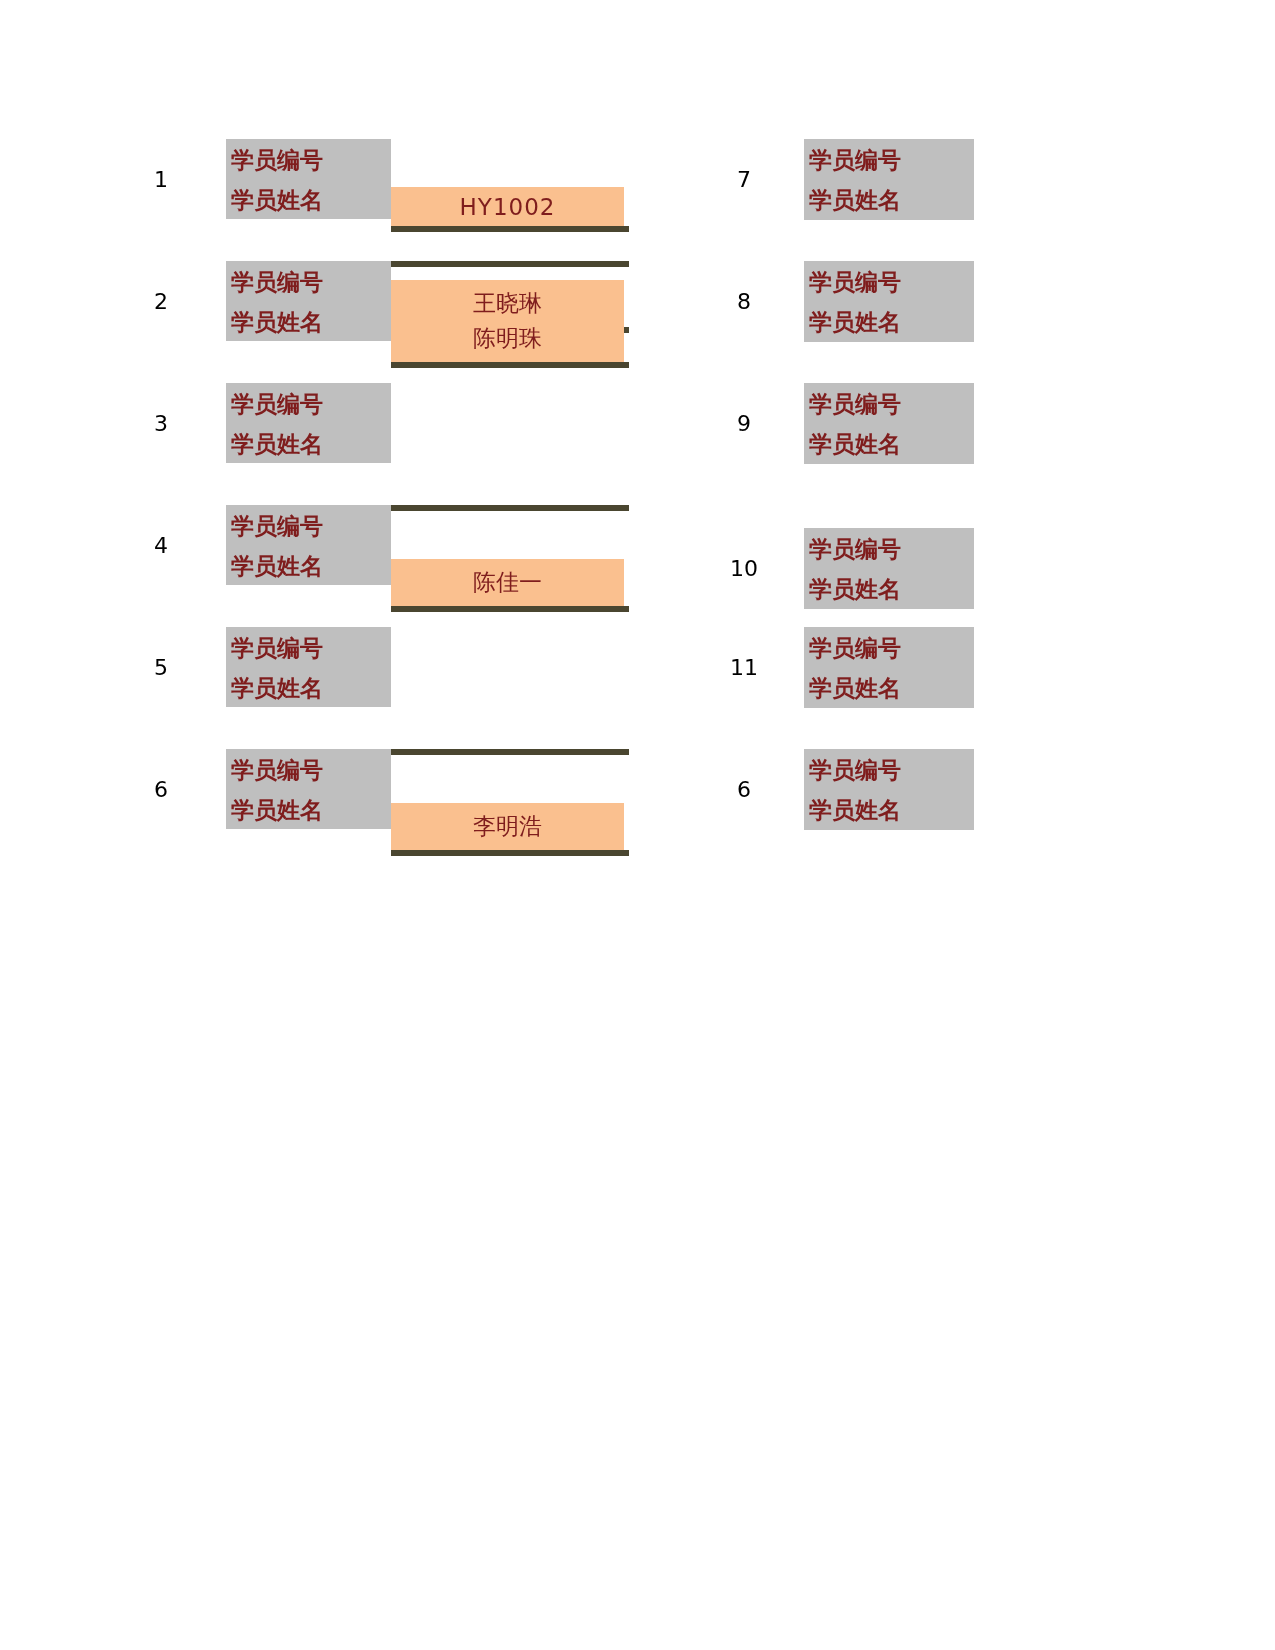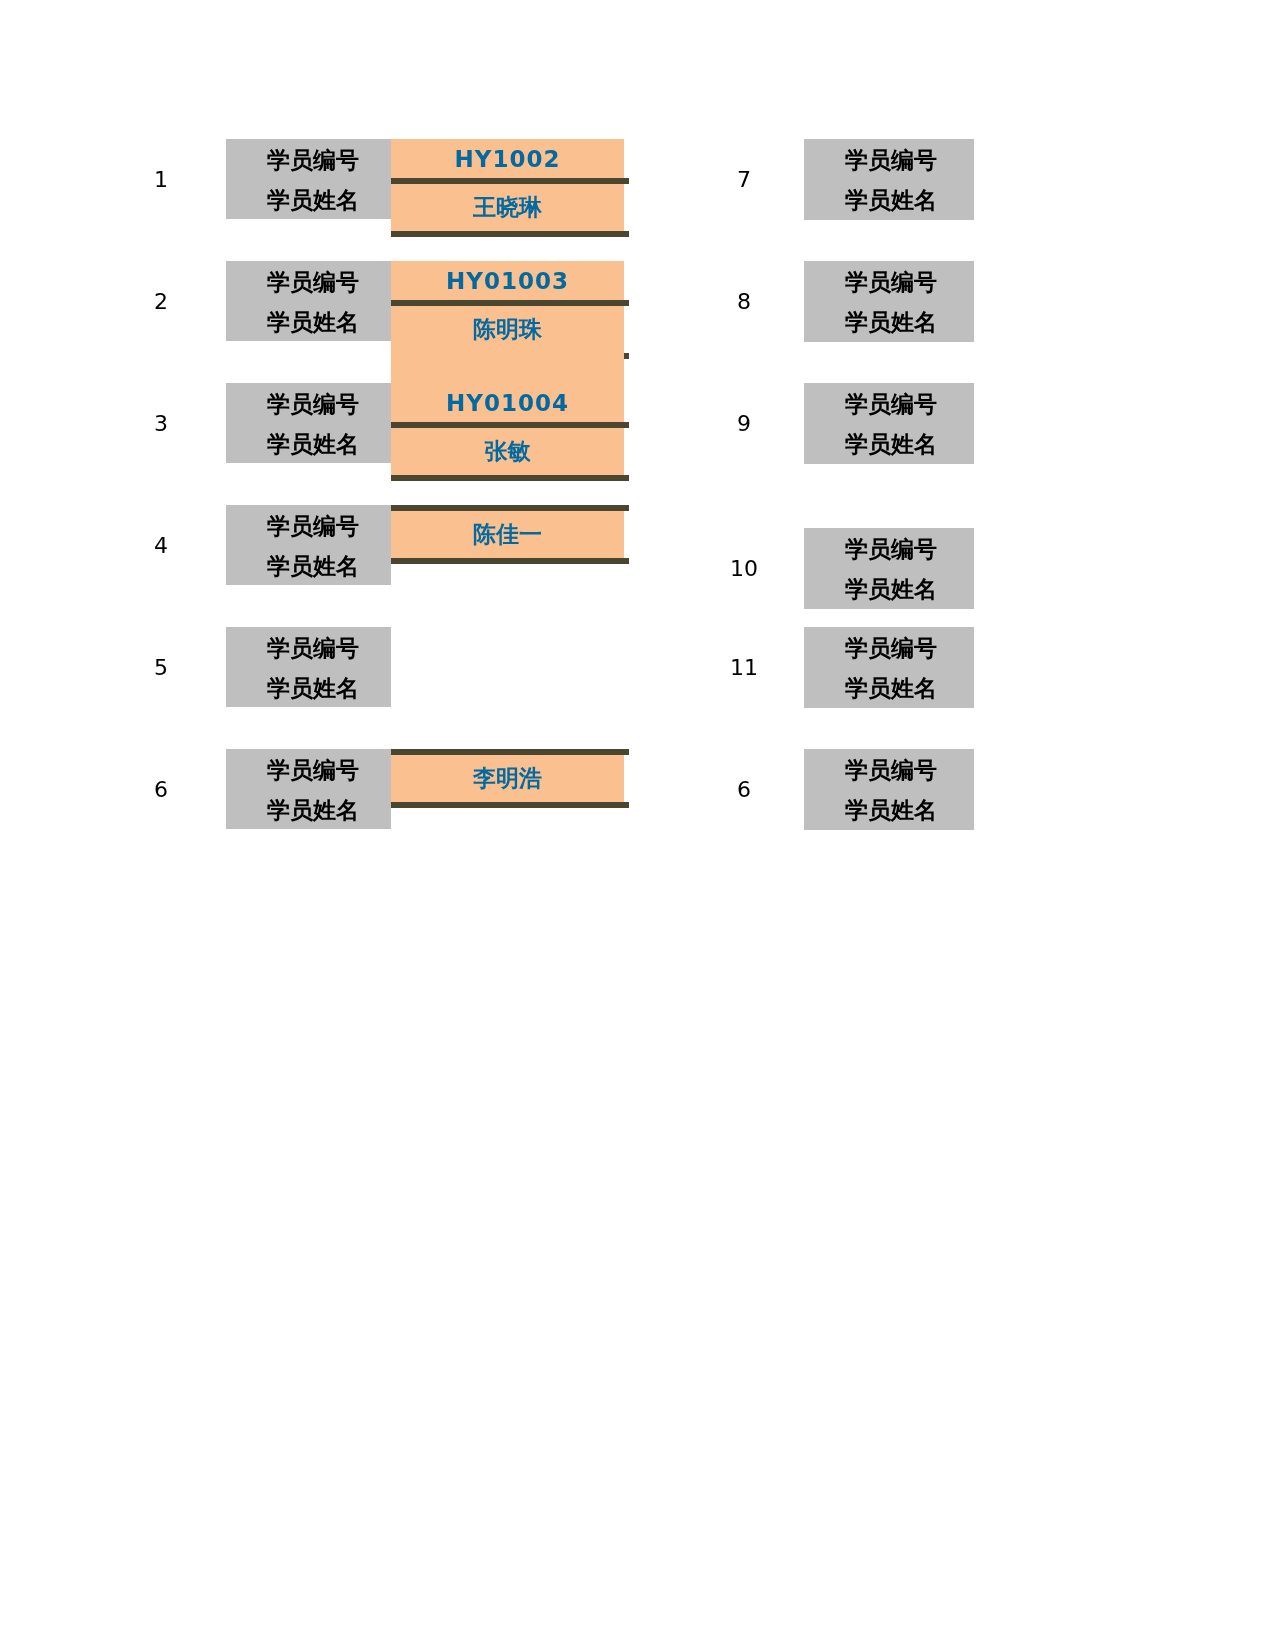--- a/index.html
+++ b/index.html
@@ -22,32 +22,32 @@
   .labels {
     position: absolute; top: 0;
     background: var(--gray, #BFBFBF);
     display: flex; flex-direction: column;
   }
   .labels-l { left: 226px; width: 165px; height: 80px; }
   .labels-r { left: 804px; width: 170px; height: 81px; }
   .lbl {
     display: flex; align-items: center;
     padding-left: 5px;
-    font-weight: bold; font-size: 23px; color: #000000;
+    font-weight: bold; font-size: 23px; color: #7f1d1d;
     white-space: nowrap;
-    margin-left: 36px;
   }
   .lbl-id { height: 42px; }
   .lbl-name { height: 38px; }
   .values { position: absolute; left: 391px; top: 0; width: 233px; }
   .cell {
     background: var(--orange, #FAC08F);
     display: flex; align-items: center; justify-content: center;
-    color: #0369a1; font-weight: bold; font-size: 23px;
+    color: #7f1d1d; font-weight: normal; font-size: 23px;
     white-space: nowrap;
+    margin-top: 48px;
   }
   .cell-id { height: 39px; letter-spacing: 1px; }
   .cell-name { height: 47px; }
   .rule { height: 6px; width: 238px; background: var(--line, #4A4630); }
   .extra { height: 38px; background: var(--orange, #FAC08F); }
 </style>
 </head>
 <body>
 
 <div class="page">
@@ -66,39 +66,31 @@
     </div>
   </div>
 
   <div class="entry" style="top:261px">
     <div class="num num-l">2</div>
     <div class="labels labels-l">
       <div class="lbl lbl-id">学员编号</div>
       <div class="lbl lbl-name">学员姓名</div>
     </div>
     <div class="values">
-      <div class="cell cell-id">HY01003</div>
       <div class="rule"></div>
       <div class="cell cell-name">陈明珠</div>
       <div class="rule"></div>
     </div>
   </div>
 
   <div class="entry" style="top:383px">
     <div class="num num-l">3</div>
     <div class="labels labels-l">
       <div class="lbl lbl-id">学员编号</div>
       <div class="lbl lbl-name">学员姓名</div>
-    </div>
-    <div class="values" style="top:-38px">
-      <div class="extra"></div>
-      <div class="cell cell-id">HY01004</div>
-      <div class="rule"></div>
-      <div class="cell cell-name">张敏</div>
-      <div class="rule"></div>
     </div>
   </div>
 
   <div class="entry" style="top:505px">
     <div class="num num-l">4</div>
     <div class="labels labels-l">
       <div class="lbl lbl-id">学员编号</div>
       <div class="lbl lbl-name">学员姓名</div>
     </div>
     <div class="values">

